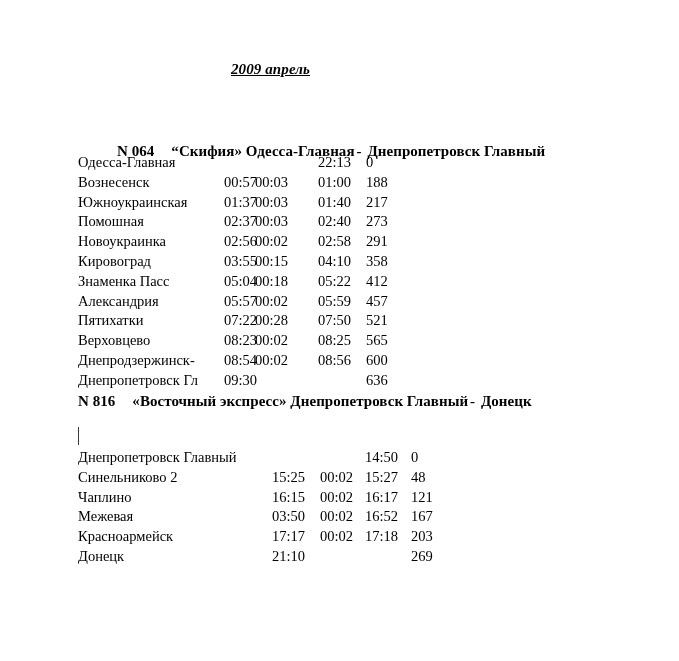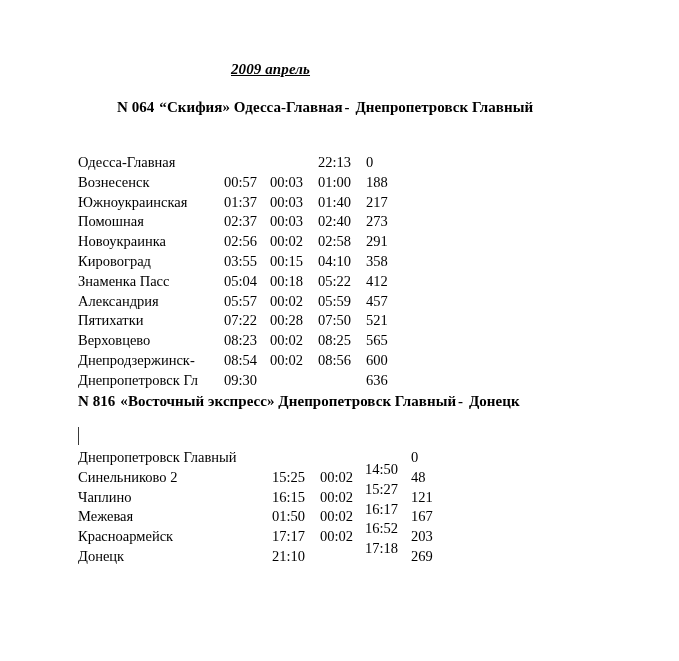--- a/index.html
+++ b/index.html
@@ -32,25 +32,26 @@
   }
 
   
   .train-heading {
     position: absolute;
     font-size: 15px;
     font-weight: bold;
     white-space: nowrap;
     letter-spacing: 0.05px;
   }
-  .train-heading .num { margin-right: 5px; }
+  .train-heading .num { margin-right: 17px; }
   .train-heading .sep { margin: 0 2px; }
   .misspelled {
     position: relative;
     display: inline-block;
+    margin-top: 44px;
   }
   .misspelled::after {
     content: "";
     position: absolute;
     left: 0;
     right: 0;
     bottom: -2px;
     height: 3px;
     background-image:
       linear-gradient(135deg, transparent 43%, #e00000 43%, #e00000 57%, transparent 57%),
@@ -68,28 +69,28 @@
   }
   .srow { position: relative; height: 19.8px; }
   .srow .cell {
     position: absolute;
     top: 0;
   }
   .cell.station { left: 0; }
 
   
   #schedule-064 .cell.arrive  { left: 146px; }
-  #schedule-064 .cell.stop    { left: 192px; }
+  #schedule-064 .cell.stop    { left: 177px; }
   #schedule-064 .cell.depart  { left: 240px; text-align: right; }
   #schedule-064 .cell.dist    { left: 288px; }
 
   
   #schedule-816 .cell.arrive  { left: 194px; }
   #schedule-816 .cell.stop    { left: 242px; }
-  #schedule-816 .cell.depart  { left: 287px; margin-top: 12px; }
+  #schedule-816 .cell.depart  { left: 287px; }
   #schedule-816 .cell.dist    { left: 333px; }
 
   
   .caret {
     position: absolute;
     width: 1px;
     height: 18px;
     background: #3a3a3a;
   }
 </style>
@@ -218,21 +219,21 @@
   </div>
   <div class="srow">
     <span class="cell station">Чаплино</span>
     <span class="cell arrive">16:15</span>
     <span class="cell stop">00:02</span>
     <span class="cell depart">16:17</span>
     <span class="cell dist">121</span>
   </div>
   <div class="srow">
     <span class="cell station">Межевая</span>
-    <span class="cell arrive">01:50</span>
+    <span class="cell arrive">03:50</span>
     <span class="cell stop">00:02</span>
     <span class="cell depart">16:52</span>
     <span class="cell dist">167</span>
   </div>
   <div class="srow">
     <span class="cell station">Красноармейск</span>
     <span class="cell arrive">17:17</span>
     <span class="cell stop">00:02</span>
     <span class="cell depart">17:18</span>
     <span class="cell dist">203</span>

